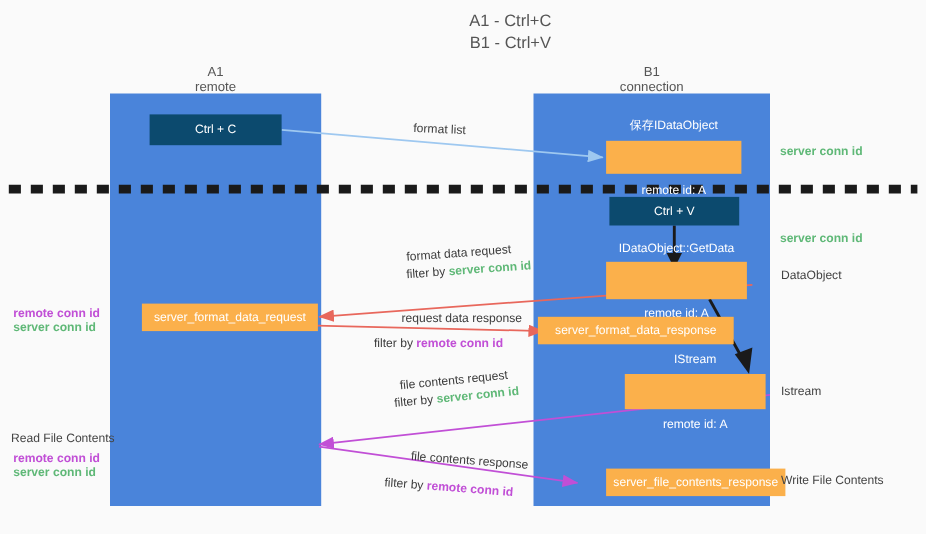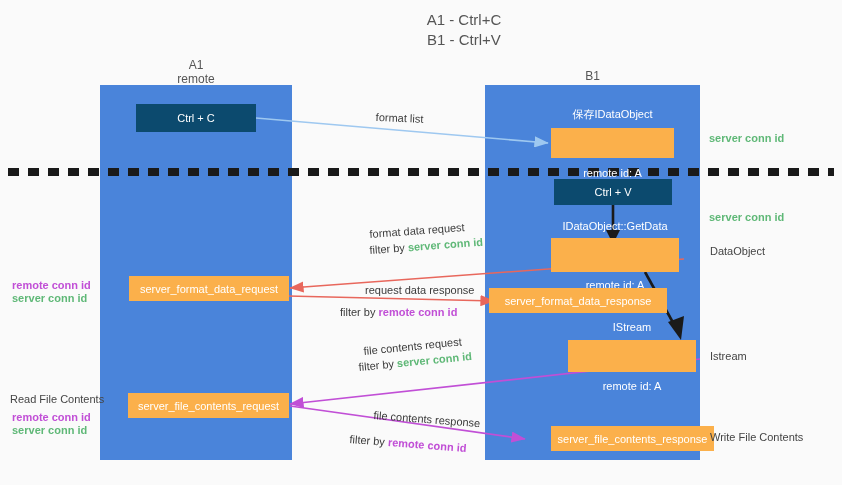--- a/index.html
+++ b/index.html
@@ -68,21 +68,21 @@
 
   <div class="abs title">
     <div>A1 - Ctrl+C</div>
     <div>B1 - Ctrl+V</div>
   </div>
 
   <div class="abs col-head" style="left:100px; top:58px; width:192px;">
     <span class="l1">A1</span>
     <span class="l2">remote</span>
   </div>
-  <div class="abs col-head" style="left:485px; top:69px; width:215px;text-align:center;">
+  <div class="abs col-head" style="left:485px; top:58px; width:215px;text-align:center;">
     <span class="l1">B1</span>
     <span class="l2">connection</span>
   </div>
 
   <div class="abs lane" id="lane-a1"></div>
   <div class="abs lane" id="lane-b1"></div>
 
   <svg id="wires" viewBox="0 0 842 485">
     <defs>
       <marker id="ah-blue" markerWidth="9" markerHeight="7" refX="8.5" refY="3.5" orient="auto">
@@ -142,23 +142,20 @@
   </div>
 
   <div class="abs box orange" style="left:129px; top:276px; width:160px; height:25px;">
     <span class="ln">server_format_data_request</span>
   </div>
 
   <div class="abs box orange" style="left:489px; top:288px; width:178px; height:25px;">
     <span class="ln">server_format_data_response</span>
   </div>
 
-  <div class="abs box orange" style="left:128px; top:393px; width:161px; height:25px;">
-    <span class="ln">server_file_contents_request</span>
-  </div>
 
   <div class="abs box orange" style="left:524px; top:426px; width:163px; height:25px;margin-left:27px;">
     <span class="ln">server_file_contents_response</span>
   </div>
 
   <div class="abs conn-green" style="left:709px; top:132px;">server conn id</div>
 
   <div class="abs conn-green" style="left:709px; top:211px;">server conn id</div>
 
   <div class="abs side-label" style="left:710px; top:245px;">DataObject</div>

